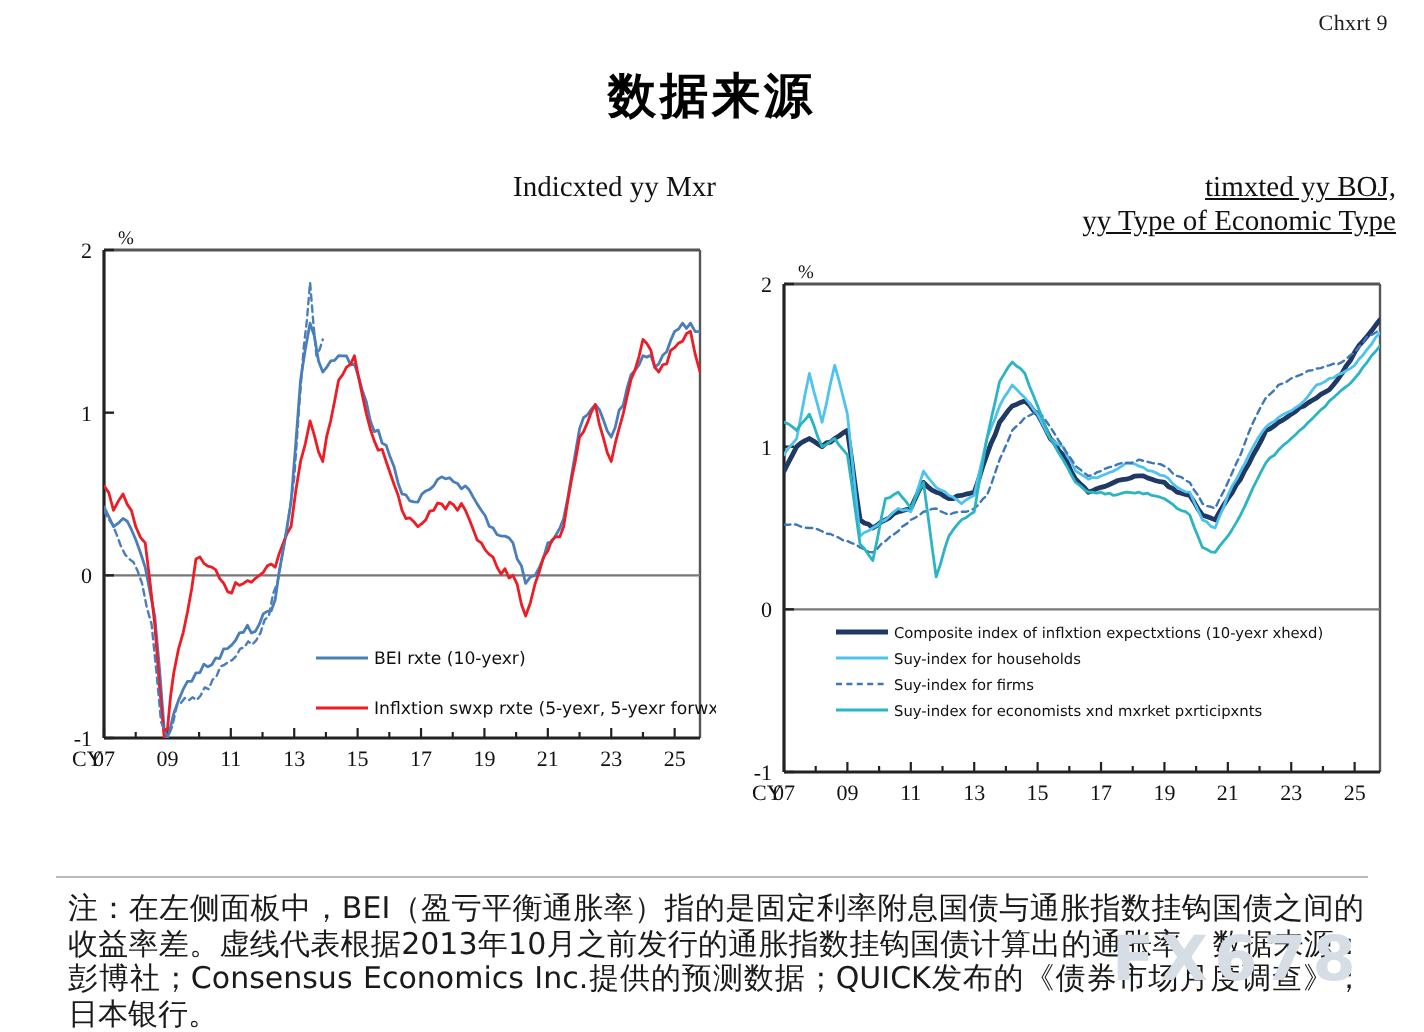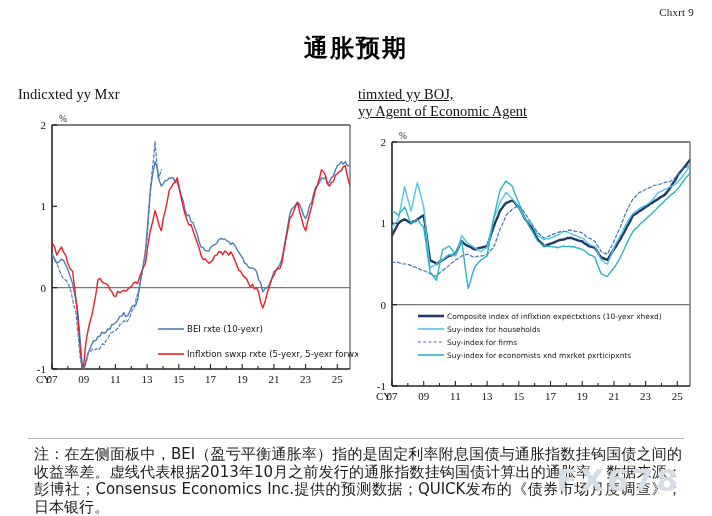--- a/index.html
+++ b/index.html
@@ -40,21 +40,21 @@
   }
 
   .panel {
     position: absolute;
     top: 86px;
   }
   .panel-left  { left: 18px;  width: 340px; }
   .panel-right { left: 358px; width: 340px; text-decoration: underline; }
 
   .panel-title {
-    text-align: left;
+    text-align: right;
     font-family: "Liberation Serif", serif;
     font-size: 14.5px;
     line-height: 17px;
     color: #111111;
   }
 
   .plot-wrap {
     position: relative;
     margin-top: 8px;
     height: 310px;
@@ -124,21 +124,21 @@
     top: 438px;
     width: 656px;
     height: 1px;
     background: #b9b9b9;
   }
 </style>
 </head>
 <body>
 
 <div class="chart-number">Chxrt 9</div>
-<div class="page-title">通胀预期</div>
+<div class="page-title">数据来源</div>
 
 <div class="panel panel-left">
   <div class="panel-title">Indicxted yy Mxr</div>
   <div class="plot-wrap">
     <svg class="plot" id="svg-left" width="340" height="300" viewBox="0 0 340 300">
         <line x1="34" y1="14" x2="332" y2="14" stroke="#555555" stroke-width="1.6"></line>
         <line x1="332" y1="14" x2="332" y2="258" stroke="#555555" stroke-width="1.2"></line>
         <line x1="34" y1="14" x2="34" y2="258" stroke="#222" stroke-width="1.6"></line>
         <line x1="34" y1="258" x2="332" y2="258" stroke="#222" stroke-width="1.6"></line>
         <line x1="34" y1="176.66666666666669" x2="332" y2="176.66666666666669" stroke="#777" stroke-width="1.2"></line>
@@ -197,21 +197,21 @@
           <line x1="140" y1="243" x2="166" y2="243" stroke="#ee1c25" stroke-width="1.6"></line>
           <text x="169" y="246.2" class="legend-text-left">Inflxtion swxp rxte (5-yexr, 5-yexr forwxrd)</text>
         </g>
       </svg>
   </div>
 </div>
 
 <div class="panel panel-right">
   <div class="panel-title">
     <span>timxted yy BOJ,</span><br>
-    <span>yy Agent of Economic Agent</span>
+    <span>yy Type of Economic Type</span>
   </div>
   <div class="plot-wrap">
     <svg class="plot" id="svg-right" width="340" height="300" viewBox="0 0 340 300">
         <line x1="34" y1="14" x2="332" y2="14" stroke="#555555" stroke-width="1.6"></line>
         <line x1="332" y1="14" x2="332" y2="258" stroke="#555555" stroke-width="1.2"></line>
         <line x1="34" y1="14" x2="34" y2="258" stroke="#222" stroke-width="1.6"></line>
         <line x1="34" y1="258" x2="332" y2="258" stroke="#222" stroke-width="1.6"></line>
         <line x1="34" y1="176.66666666666669" x2="332" y2="176.66666666666669" stroke="#777" stroke-width="1.2"></line>
         <line x1="34" y1="14" x2="39" y2="14" stroke="#222" stroke-width="1.2"></line>
         <text x="28" y="18" text-anchor="end" class="tick-label">2</text>

